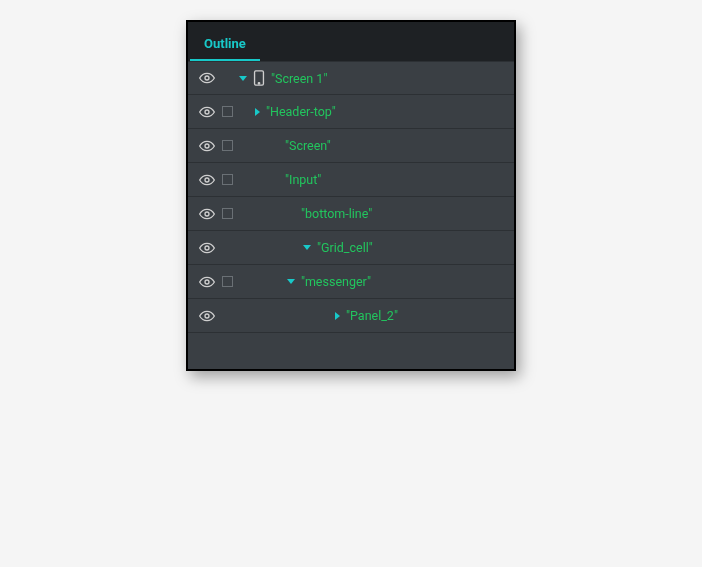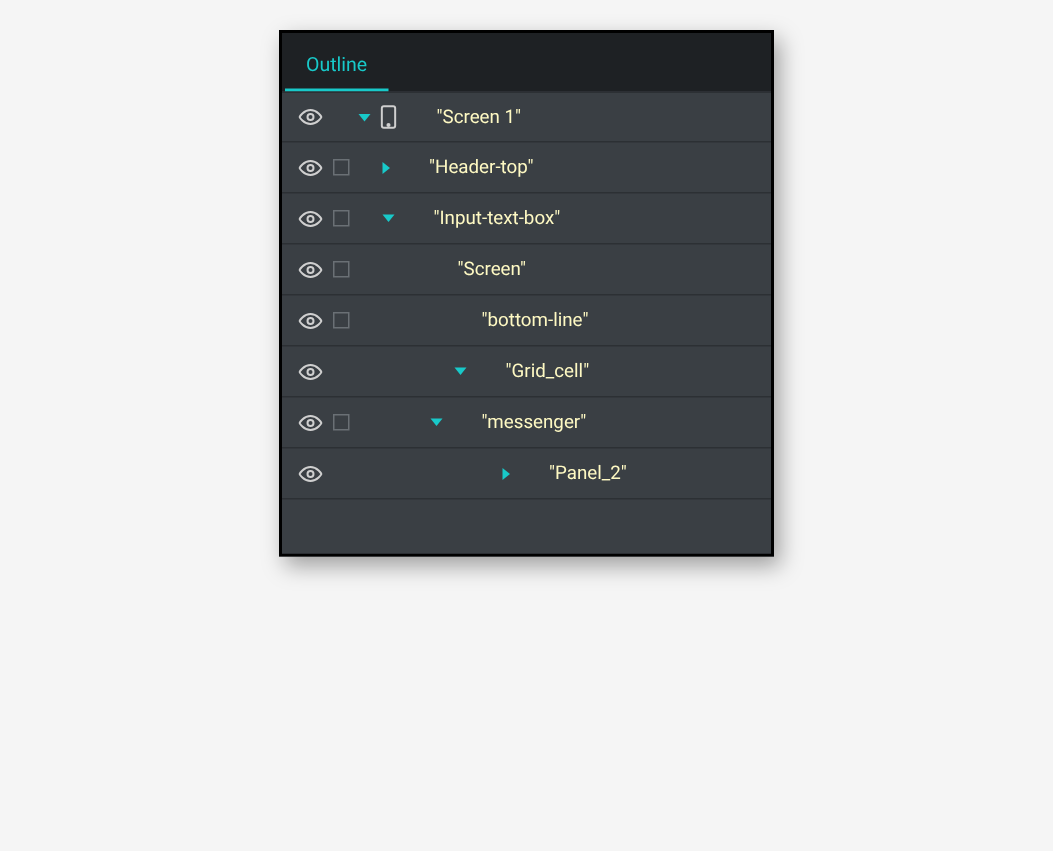--- a/index.html
+++ b/index.html
@@ -24,20 +24,21 @@
     background: #1e2124;
     padding: 10px 0 0 0;
   }
   .tab {
     display: inline-block;
     padding: 4px 14px 8px 14px;
     color: #18c9c9;
     font-size: 13px;
     border-bottom: 2px solid #18c9c9;
     margin-left: 2px;
+    font-weight: bold;
   }
   .rows { }
   .row {
     display: flex;
     align-items: center;
     height: 34px;
     padding-left: 10px;
     border-bottom: 1px solid #2c3034;
     color: #ddd;
     position: relative;
@@ -79,24 +80,23 @@
     border-bottom: 4px solid transparent;
     border-left: 5px solid #18c9c9;
   }
   .device-icon {
     flex: 0 0 auto;
     margin-right: 6px;
     display: flex;
     align-items: center;
   }
   .label {
-    color: #fef9c3;
+    color: #22c55e;
     font-size: 12.5px;
     white-space: nowrap;
-    margin-left: 20px;
   }
   .label::before { content: '"'; }
   .label::after { content: '"'; }
   .spacer-blank {
     height: 36px;
     background: #3a3f44;
   }
 </style>
 </head>
 <body>
@@ -137,35 +137,35 @@
         <span class="label">Header-top</span>
       </div>
       <div class="row">
         <span class="eye">
           <svg width="16" height="16" viewBox="0 0 24 24" fill="none" stroke="#cfcfcf" stroke-width="2">
             <path d="M1 12s4-7 11-7 11 7 11 7-4 7-11 7S1 12 1 12z"></path>
             <circle cx="12" cy="12" r="3"></circle>
           </svg>
         </span>
         <span class="chk"></span>
-        <span style="display: inline-block; width: 16px;"></span>
-        <span class="caret expanded"></span>
-        <span class="label">Input-text-box</span>
-      </div>
-      <div class="row">
-        <span class="eye">
-          <svg width="16" height="16" viewBox="0 0 24 24" fill="none" stroke="#cfcfcf" stroke-width="2">
-            <path d="M1 12s4-7 11-7 11 7 11 7-4 7-11 7S1 12 1 12z"></path>
-            <circle cx="12" cy="12" r="3"></circle>
-          </svg>
-        </span>
-        <span class="chk"></span>
         <span style="display: inline-block; width: 32px;"></span>
         <span style="display: inline-block; width: 14px;"></span>
         <span class="label">Screen</span>
+      </div>
+      <div class="row">
+        <span class="eye">
+          <svg width="16" height="16" viewBox="0 0 24 24" fill="none" stroke="#cfcfcf" stroke-width="2">
+            <path d="M1 12s4-7 11-7 11 7 11 7-4 7-11 7S1 12 1 12z"></path>
+            <circle cx="12" cy="12" r="3"></circle>
+          </svg>
+        </span>
+        <span class="chk"></span>
+        <span style="display: inline-block; width: 32px;"></span>
+        <span style="display: inline-block; width: 14px;"></span>
+        <span class="label">Input</span>
       </div>
       <div class="row">
         <span class="eye">
           <svg width="16" height="16" viewBox="0 0 24 24" fill="none" stroke="#cfcfcf" stroke-width="2">
             <path d="M1 12s4-7 11-7 11 7 11 7-4 7-11 7S1 12 1 12z"></path>
             <circle cx="12" cy="12" r="3"></circle>
           </svg>
         </span>
         <span class="chk"></span>
         <span style="display: inline-block; width: 48px;"></span>

